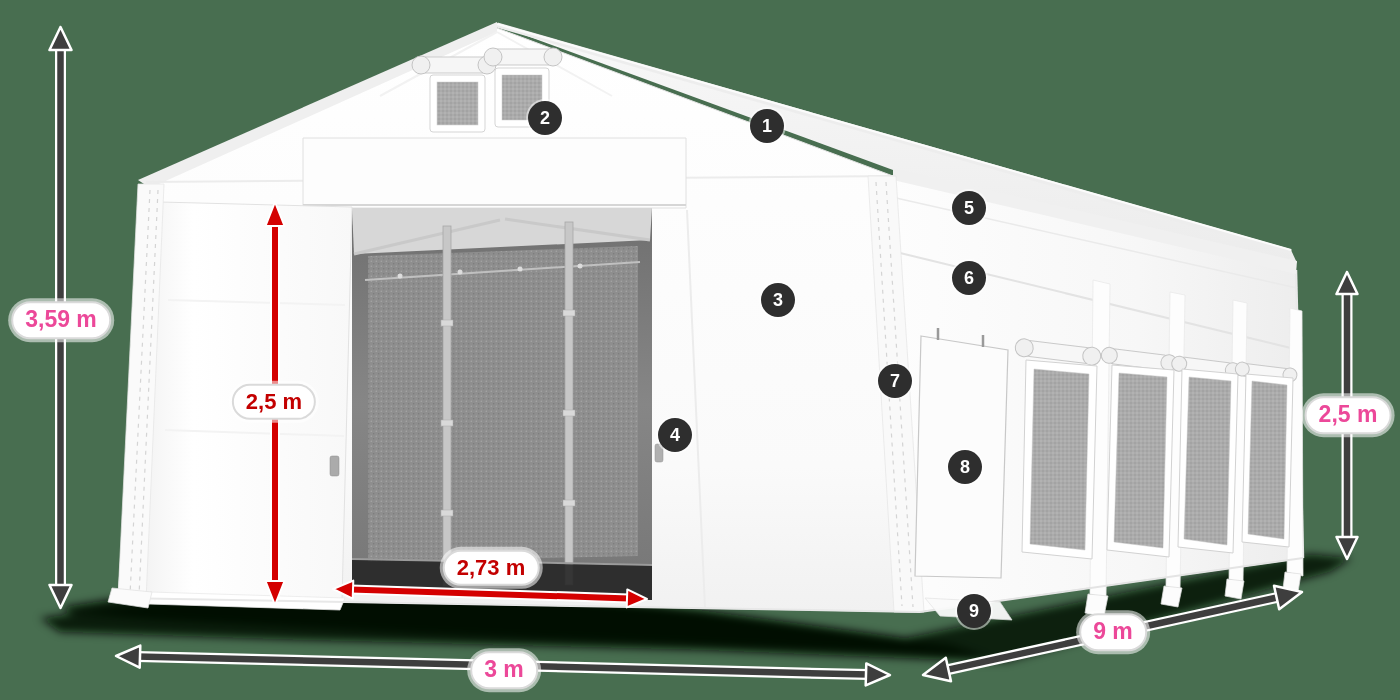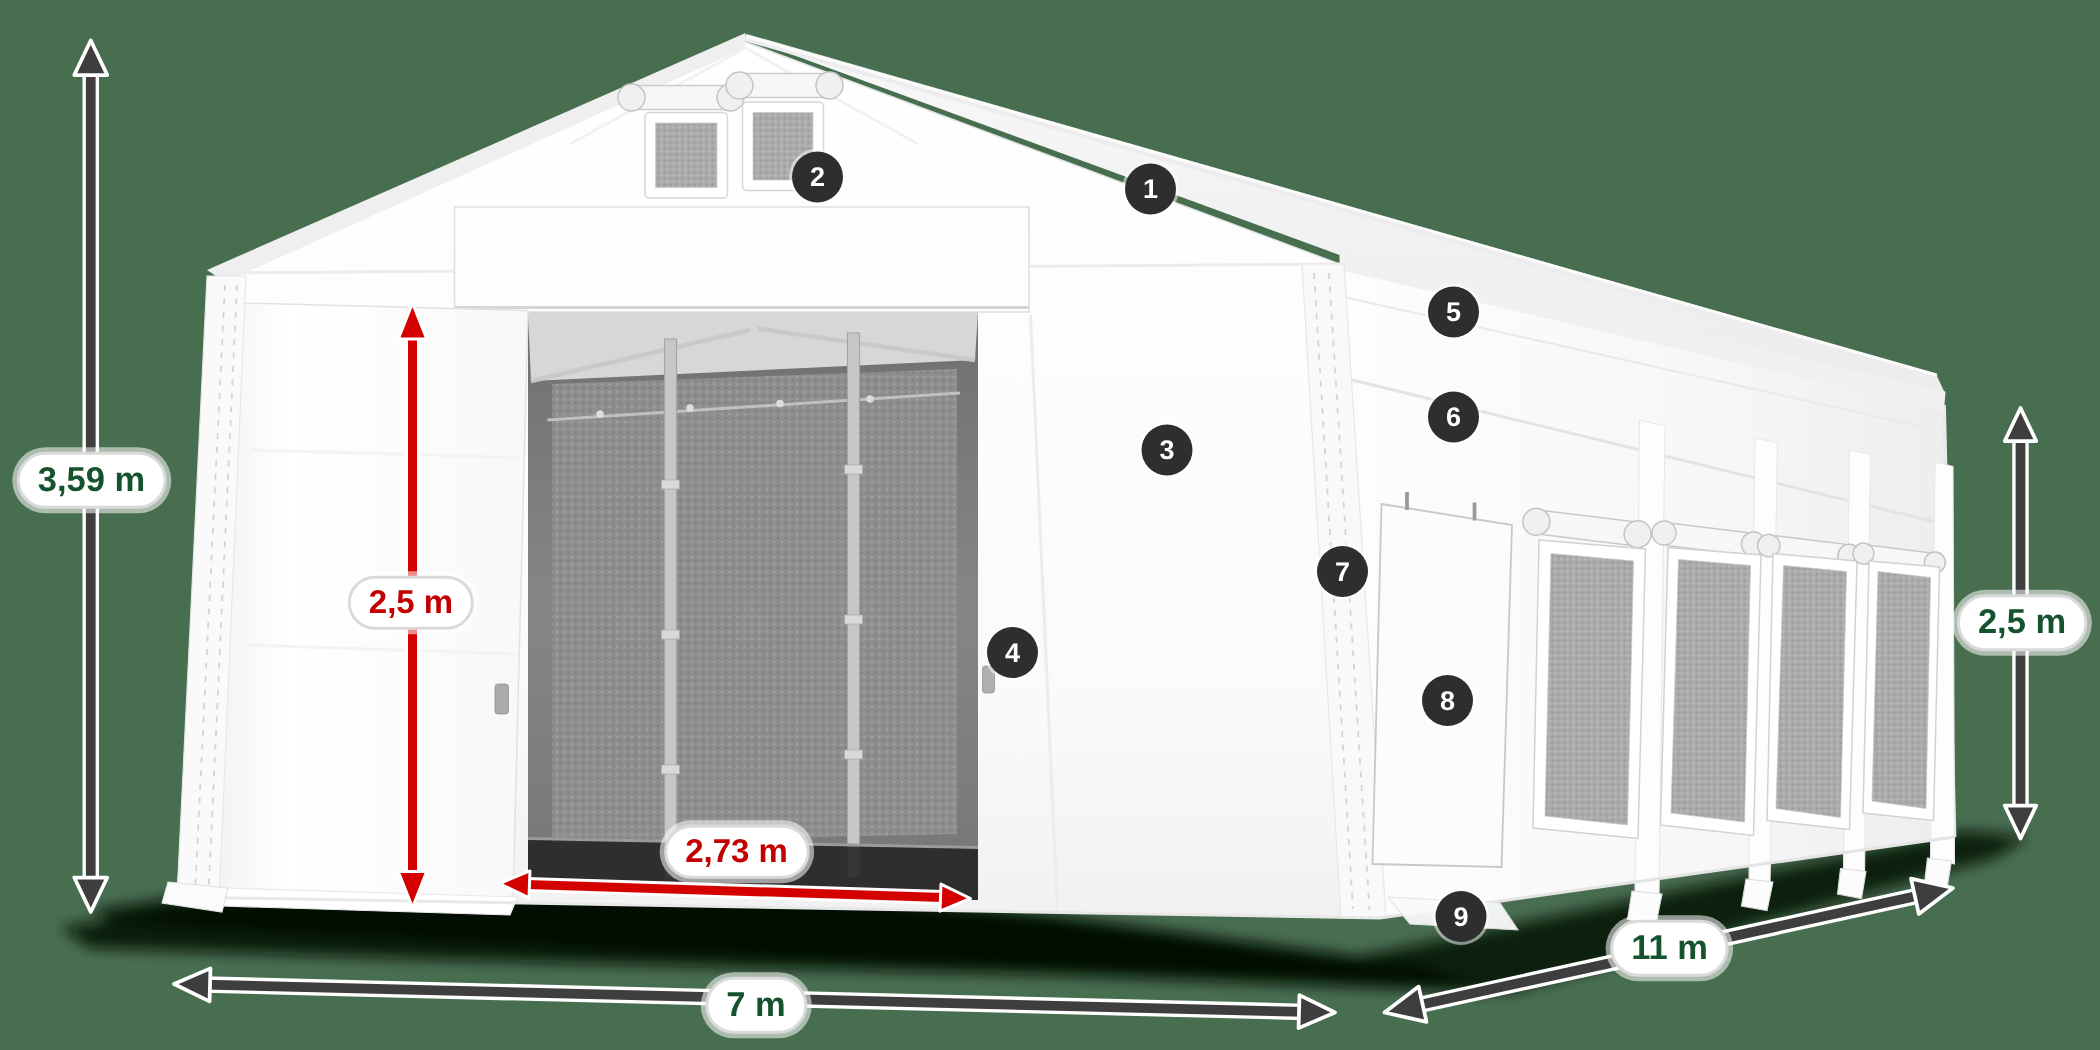--- a/index.html
+++ b/index.html
@@ -8,21 +8,21 @@
     background:#486E50;
     font-family:"Liberation Sans", sans-serif;
   }
   .stage svg { position:absolute; left:0; top:0; }
 
   
   .pill {
     position:absolute; transform:translate(-50%,-50%);
     background:#ffffff; border:2px solid #dadada; border-radius:19px;
     padding:3px 12px; font-weight:bold; font-size:23px; line-height:1.2;
-    color:#14532d; white-space:nowrap;
+    color:#ec4899; white-space:nowrap;
     box-shadow:0 0 0 3px rgba(255,255,255,0.55);
     z-index:5;
   }
   .pill.red { color:#c30000; font-size:22px; }
   .pos-total-height { left:61px;  top:320px; }
   .pos-door-height  { left:274px; top:402px; }
   .pos-door-width   { left:491px; top:568px; }
   .pos-front-width  { left:504px; top:670px; }
   .pos-side-length  { left:1113px;top:632px; }
   .pos-side-height  { left:1348px;top:415px; }
@@ -289,22 +289,22 @@
       <line x1="1347" y1="293" x2="1347" y2="538" stroke="#ffffff" stroke-width="11"></line>
       <line x1="1347" y1="293" x2="1347" y2="538" stroke="#3e3e3e" stroke-width="6.5"></line>
       <polygon points="1347,272 1336.5,294 1357.5,294" fill="#3e3e3e" stroke="#ffffff" stroke-width="2.5" stroke-linejoin="round"></polygon>
       <polygon points="1347,559 1336.5,537 1357.5,537" fill="#3e3e3e" stroke="#ffffff" stroke-width="2.5" stroke-linejoin="round"></polygon>
     </g>
   </svg>
 
   <div class="pill pos-total-height">3,59 m</div>
   <div class="pill red pos-door-height">2,5 m</div>
   <div class="pill red pos-door-width">2,73 m</div>
-  <div class="pill pos-front-width">7 m</div>
-  <div class="pill pos-side-length">11 m</div>
+  <div class="pill pos-front-width">3 m</div>
+  <div class="pill pos-side-length">9 m</div>
   <div class="pill pos-side-height">2,5 m</div>
 
   <div class="badge pos-b1">1</div>
   <div class="badge pos-b2">2</div>
   <div class="badge pos-b3">3</div>
   <div class="badge pos-b4">4</div>
   <div class="badge pos-b5">5</div>
   <div class="badge pos-b6">6</div>
   <div class="badge pos-b7">7</div>
   <div class="badge pos-b8">8</div>

